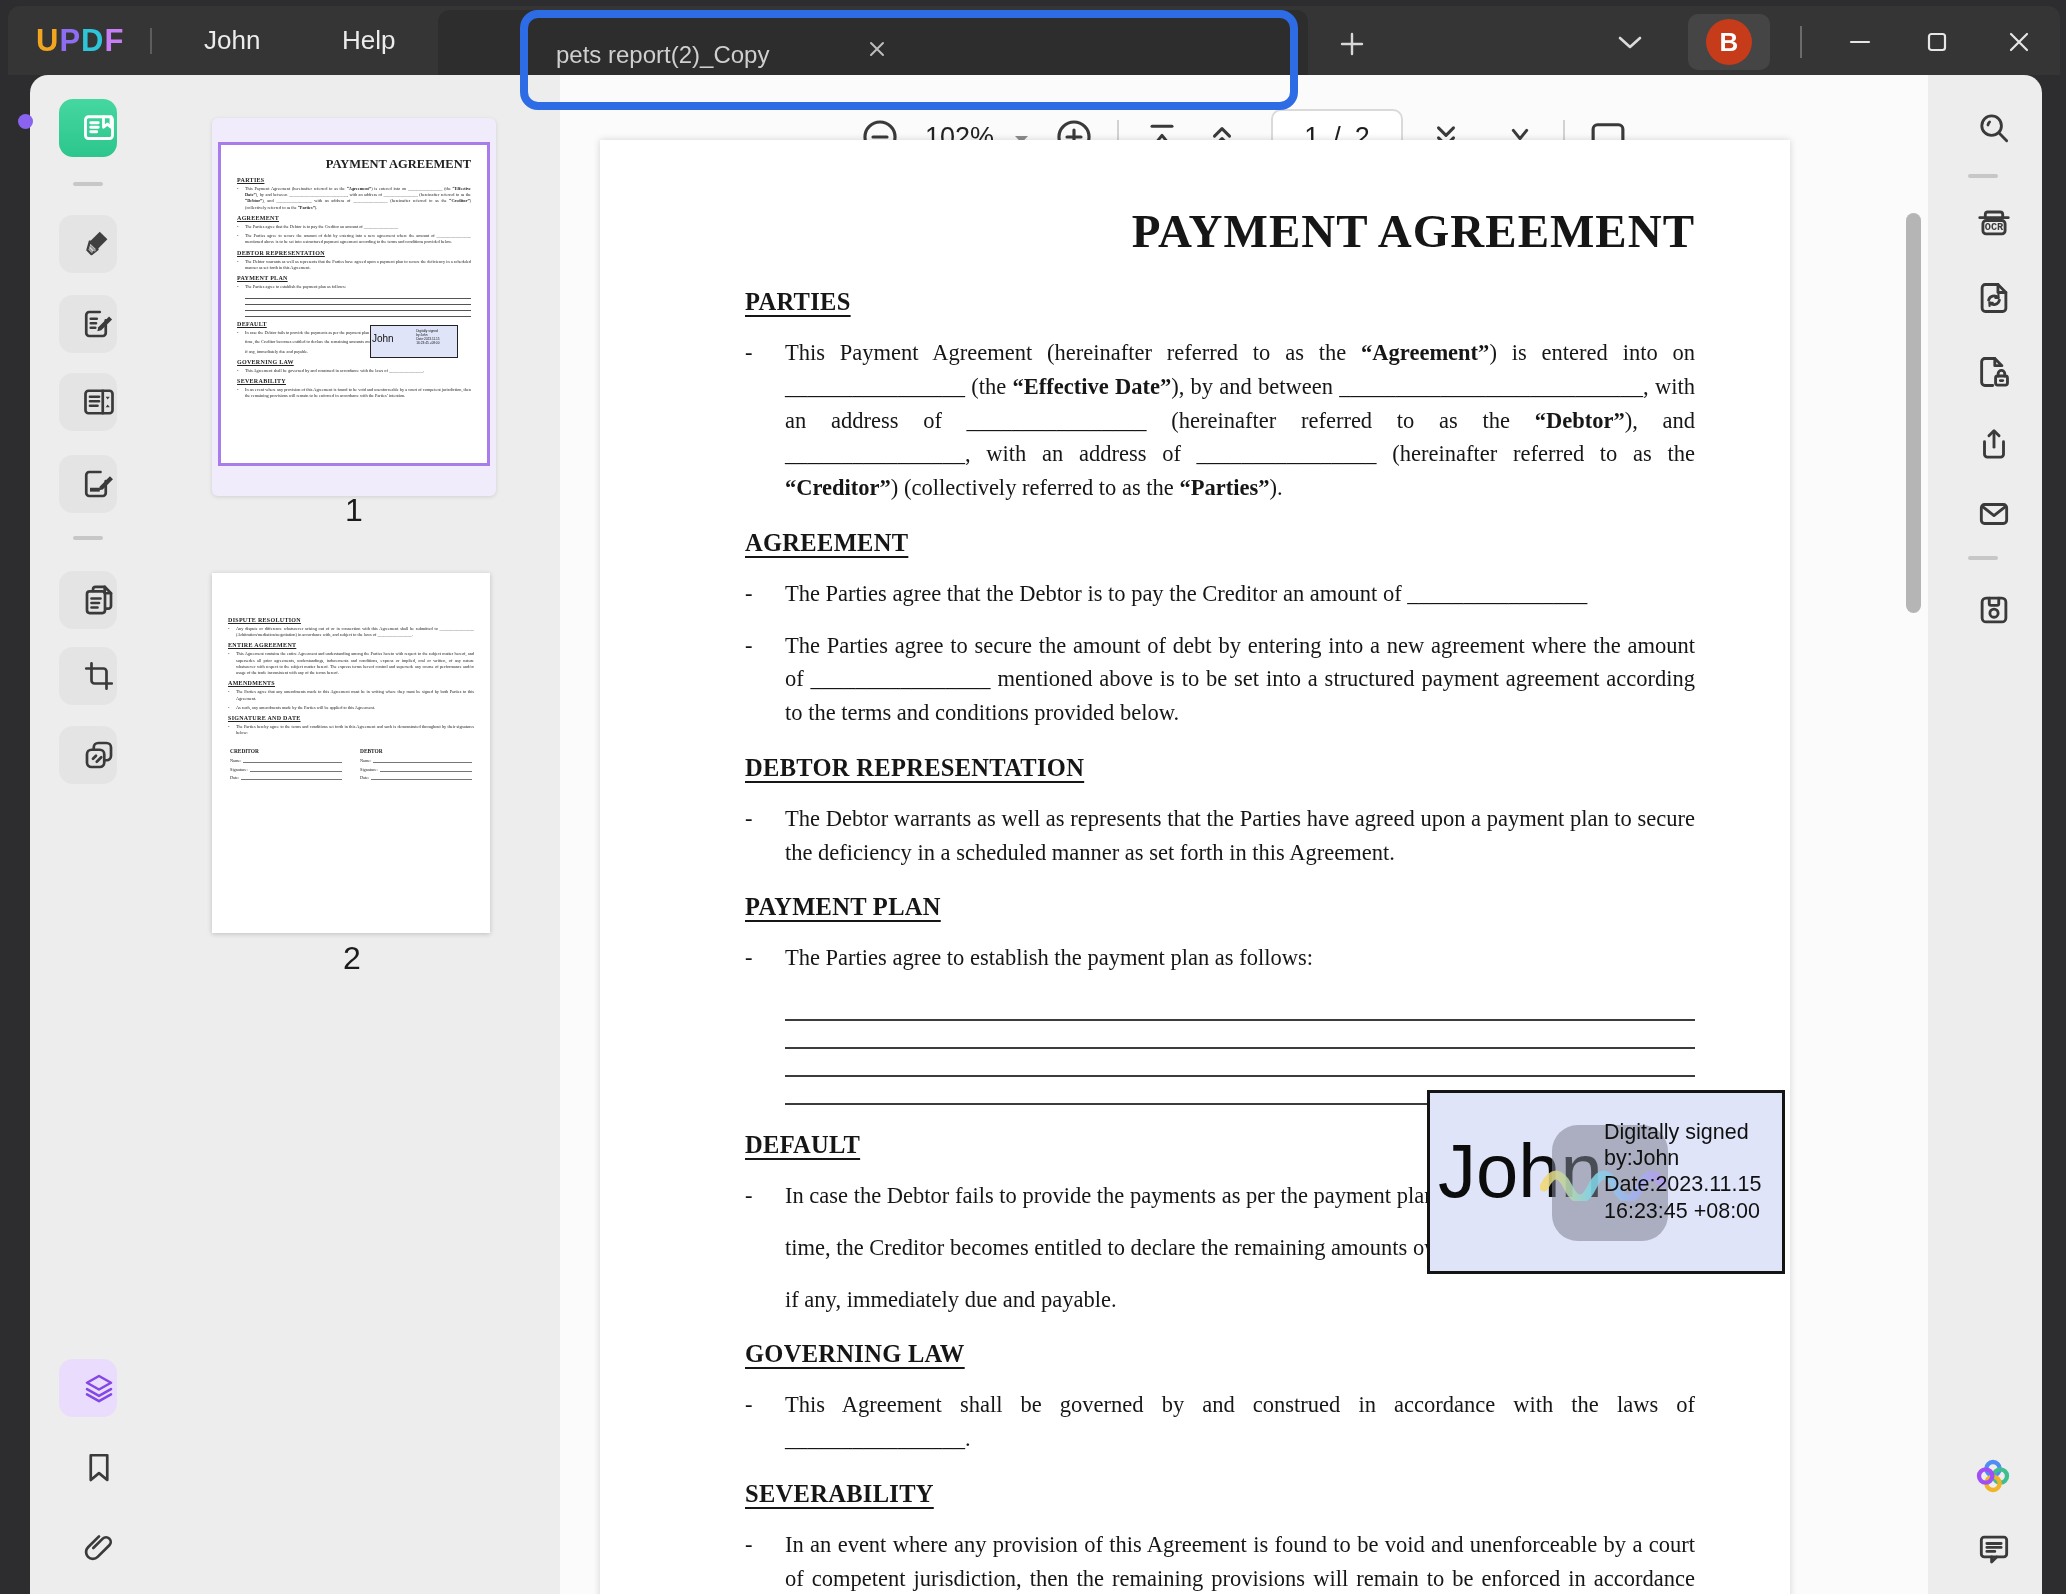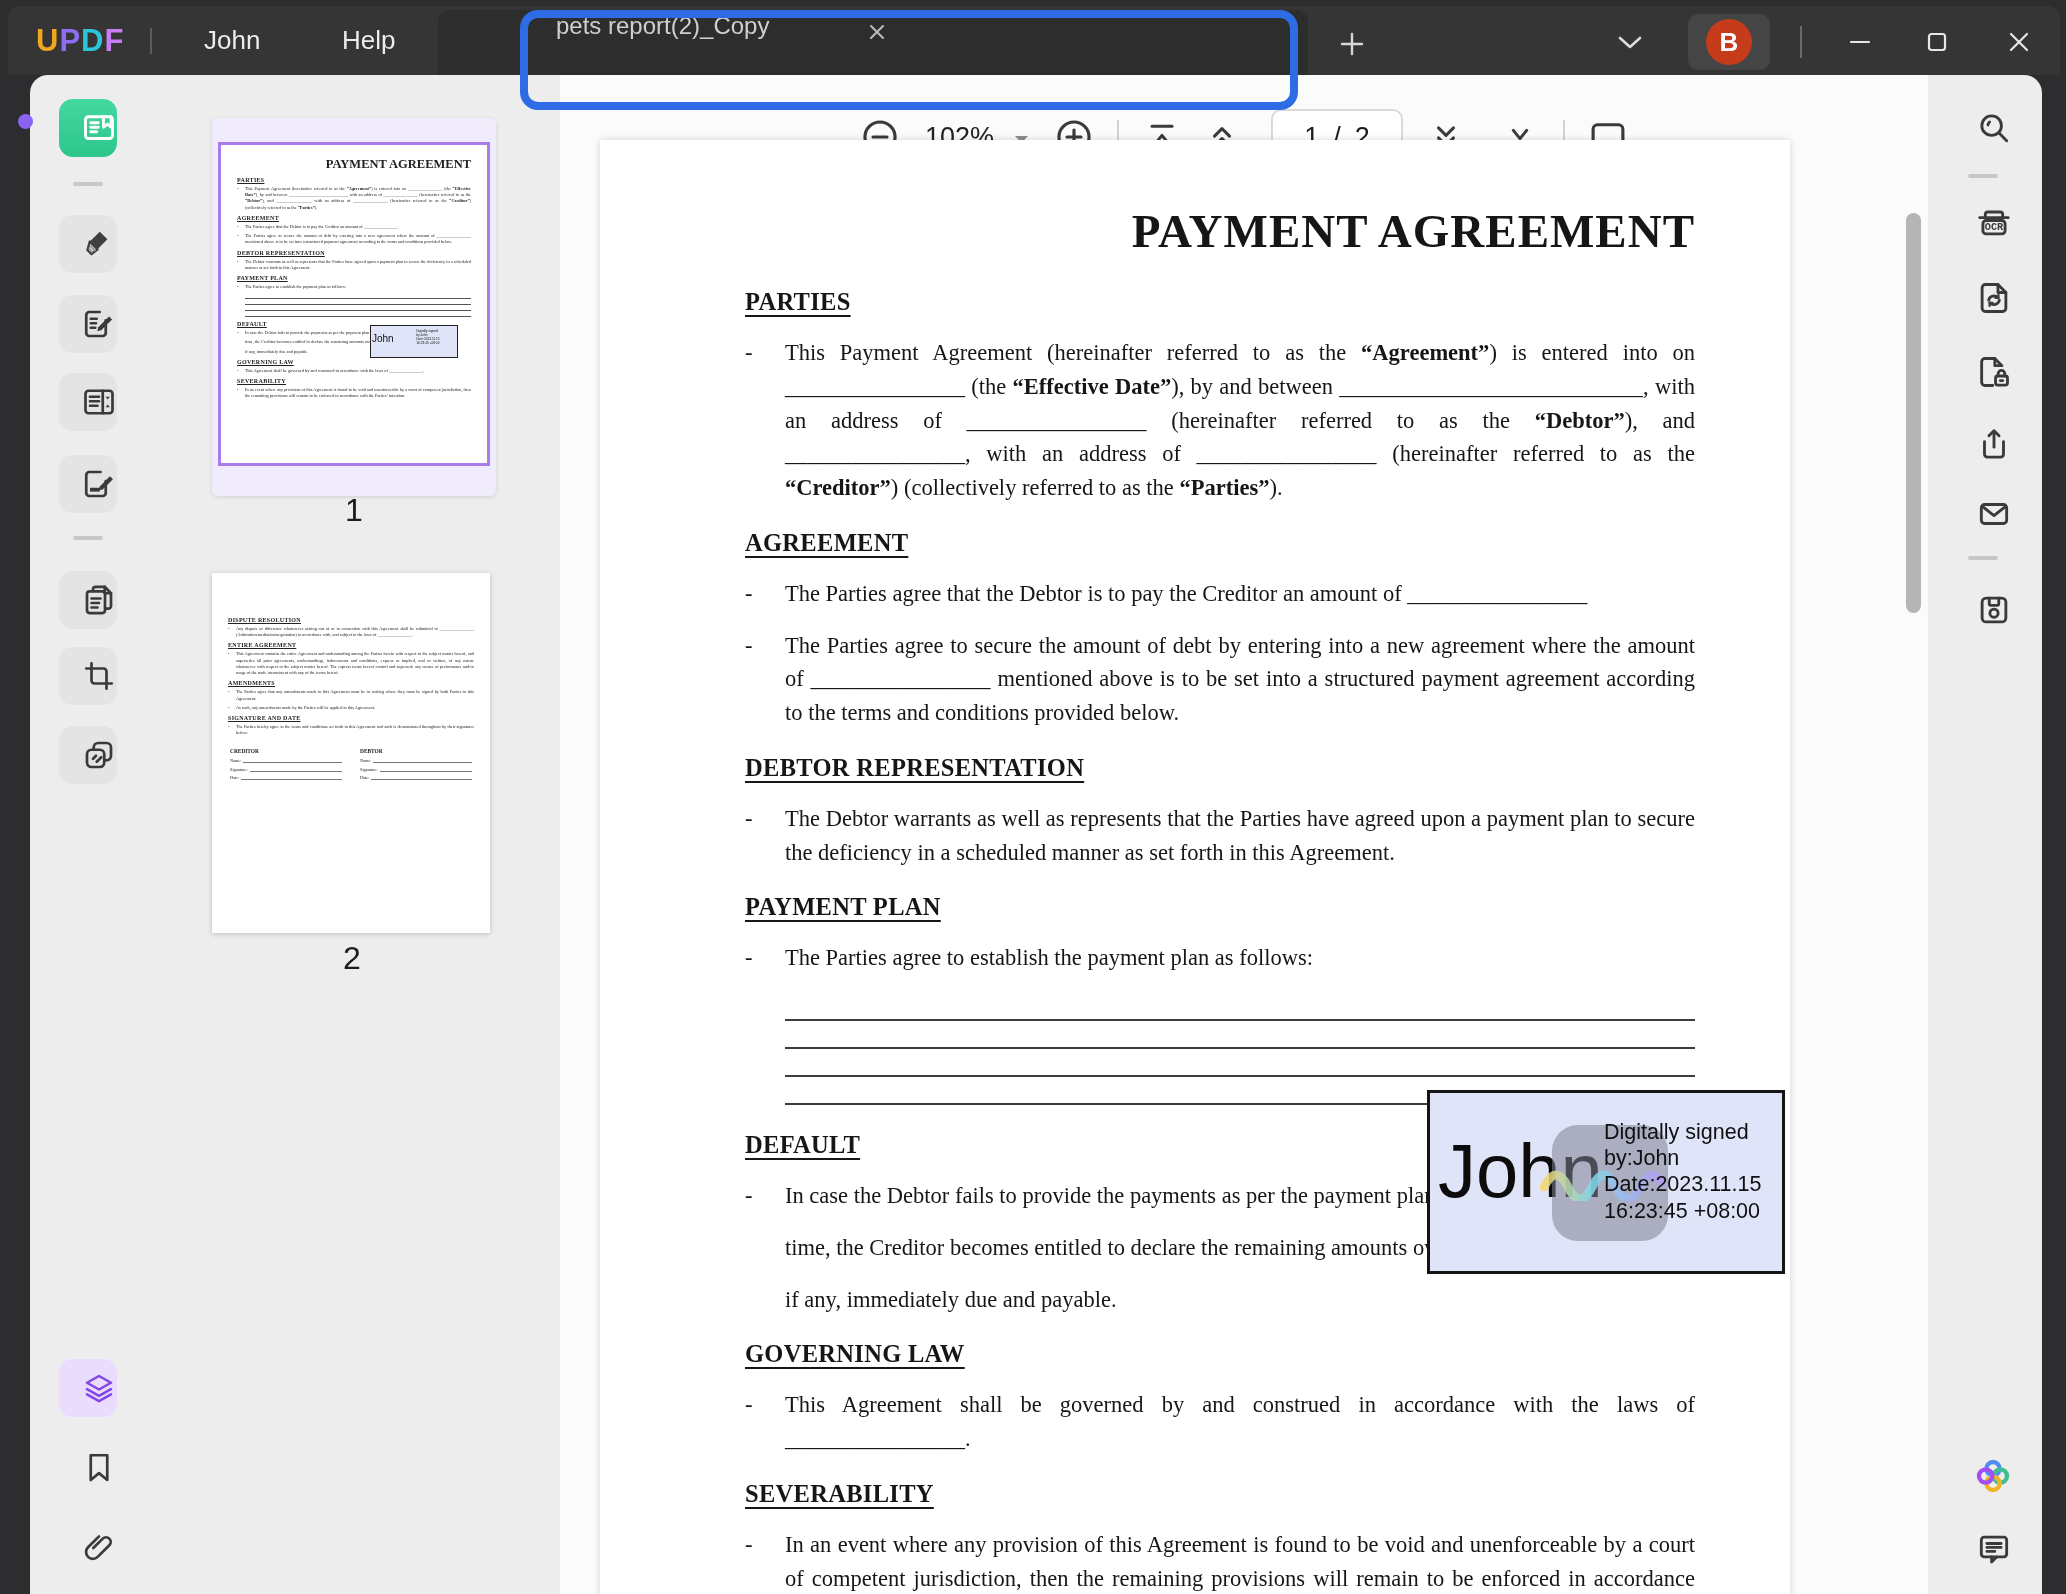--- a/index.html
+++ b/index.html
@@ -12,21 +12,21 @@
   .ico{stroke:#3a3a3a;fill:none;stroke-width:1.8;stroke-linecap:round;stroke-linejoin:round;}
 
   
   .topbar{position:absolute;left:8px;top:6px;width:2052px;height:69px;background:#353535;border-radius:12px 12px 0 0;}
   .tabstrip{position:absolute;left:430px;top:4px;width:870px;height:65px;background:#2d2d2d;border-radius:12px 12px 0 0;}
   .logo{position:absolute;left:28px;top:17px;font-size:31px;font-weight:bold;letter-spacing:1px;}
   .menu-divider{position:absolute;left:142px;top:22px;width:2px;height:26px;background:#5d5d5d;}
   .menu-item{position:absolute;top:19px;font-size:26px;color:#ececec;cursor:default;}
   .menu-file{left:196px;}
   .menu-help{left:334px;}
-  .tab{position:absolute;top:6px;height:63px;display:flex;align-items:flex-start;}
+  .tab{position:absolute;top:0;height:63px;display:flex;align-items:flex-end;}
   .tab1{left:528px;width:385px;padding:0 18px 0 20px;}
   .tab2{left:913px;width:372px;background:linear-gradient(#5c5d63,#4f5055);border-radius:10px 10px 0 0;padding:0 16px 0 12px;}
   .tab-label{font-size:24px;color:#cfcfcf;white-space:nowrap;overflow:hidden;}
   .tab1 .tab-label{flex:1;}
   .tab2 .tab-label{flex:1;text-align:center;color:#ffffff;}
   .tab-close{width:40px;height:40px;display:flex;align-items:center;justify-content:center;border-radius:8px;}
   .tab1 .tab-close{margin-right:44px;}
   .tab-caret{margin-right:6px;}
   .newtab{position:absolute;left:1322px;top:18px;width:44px;height:40px;display:flex;align-items:center;justify-content:center;}
   .win-chevron{position:absolute;left:1604px;top:24px;width:36px;height:26px;}

